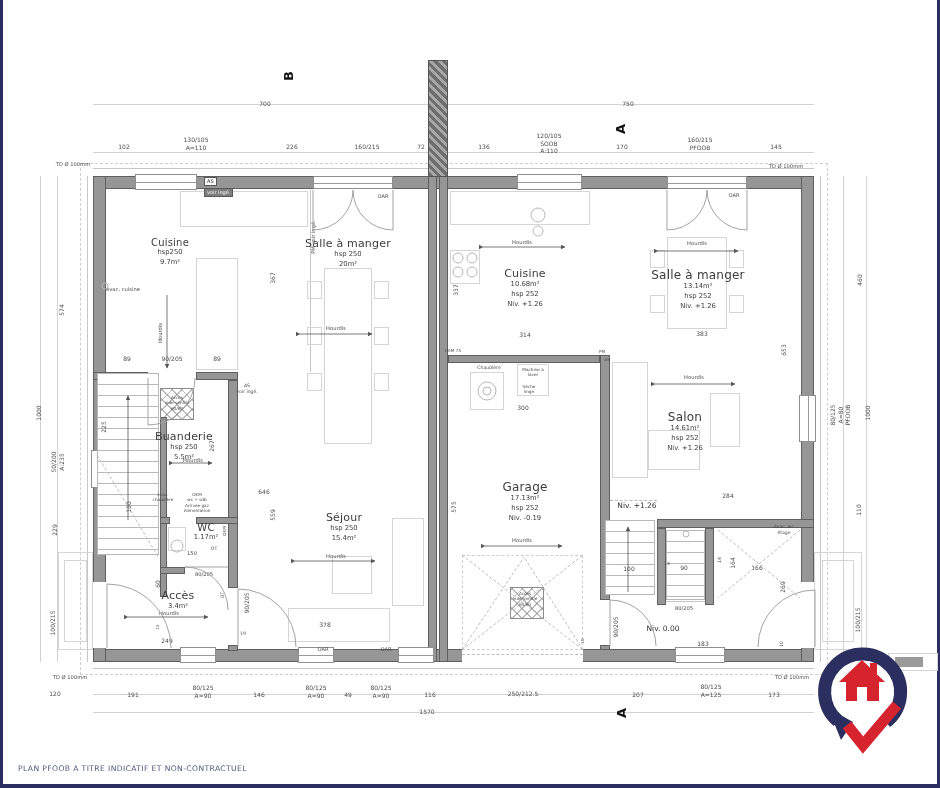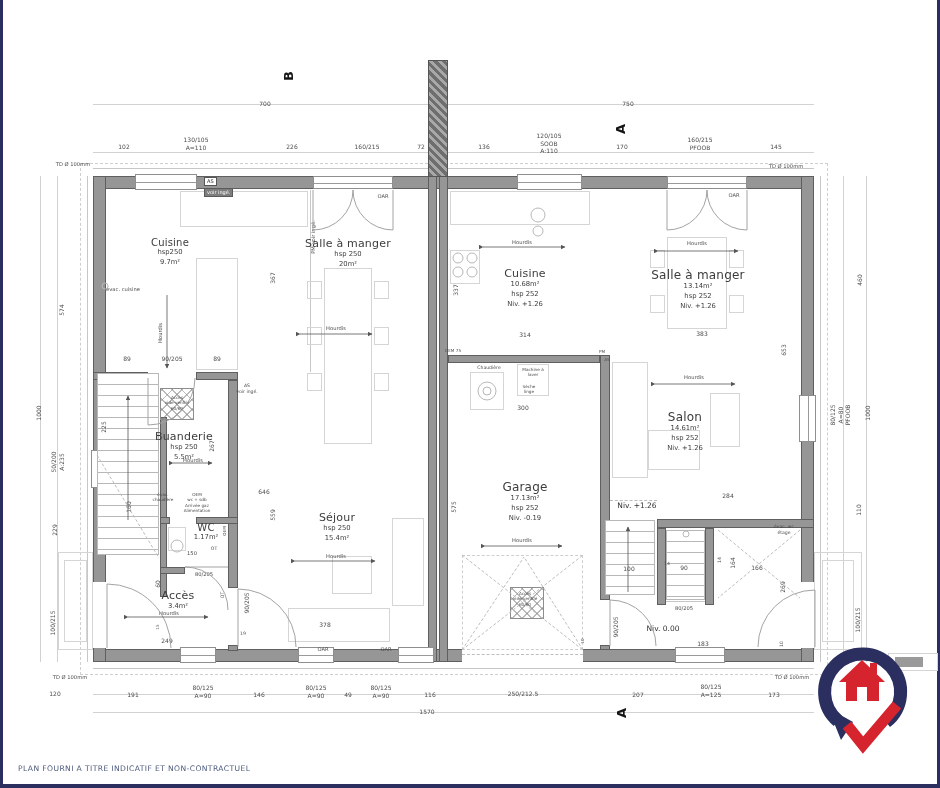--- a/index.html
+++ b/index.html
@@ -326,21 +326,21 @@
     <div class="sb">5.5m²</div>
   </div>
   <div class="room sm" style="left:206px;top:532px">
     <div class="nm">WC</div>
     <div class="sb">1.17m²</div>
   </div>
   <div class="room" style="left:178px;top:600px">
     <div class="nm">Accès</div>
     <div class="sb">3.4m²</div>
   </div>
-  <div class="room" style="left:337px;top:527px">
+  <div class="room" style="left:344px;top:527px">
     <div class="nm">Séjour</div>
     <div class="sb">hsp 250</div>
     <div class="sb">15.4m²</div>
   </div>
   <div class="room" style="left:525px;top:288px">
     <div class="nm">Cuisine</div>
     <div class="sb">10.68m²</div>
     <div class="sb">hsp 252</div>
     <div class="sb">Niv. +1.26</div>
   </div>
@@ -432,14 +432,14 @@
       <path d="M886 722 A38 38 0 1 0 838 721" stroke="#2a2f60" stroke-width="13" fill="none"></path>
       <path d="M828 708 L841 740 L853 722 Z" fill="#2a2f60"></path>
       <path d="M839 682 L862 660 L885 682 Z" fill="#d6242f"></path>
       <rect x="870" y="663" width="7" height="11" fill="#d6242f"></rect>
       <rect x="846" y="679" width="33" height="22" fill="#d6242f"></rect>
       <rect x="857" y="687" width="10" height="14" fill="#ffffff"></rect>
       <path d="M847 725 L863 745 L897 705" stroke="#d6242f" stroke-width="11" fill="none"></path>
     </g>
   </svg>
 
-  <div id="footer-text">PLAN FOURNI A TITRE INDICATIF ET NON-CONTRACTUEL</div>
+  <div id="footer-text">PLAN PFOOB A TITRE INDICATIF ET NON-CONTRACTUEL</div>
 </div>
 
 </body></html>

